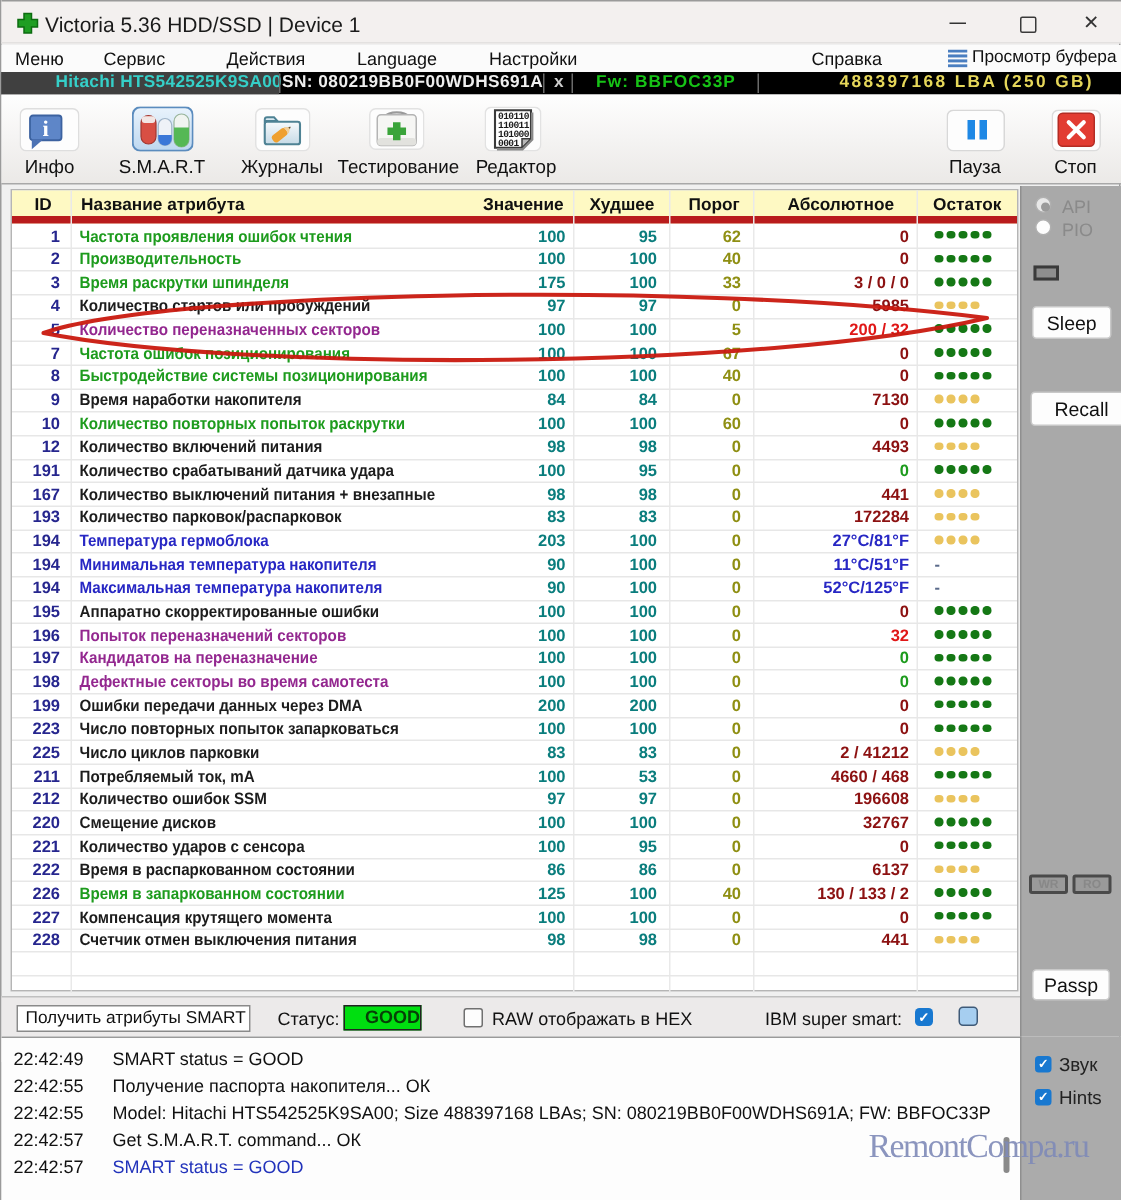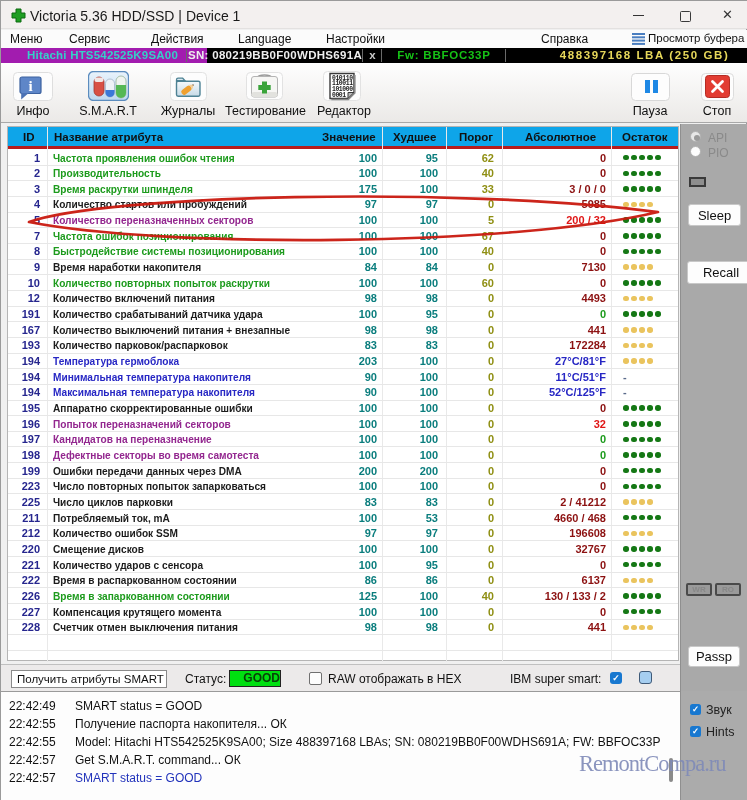--- a/index.html
+++ b/index.html
@@ -11,36 +11,36 @@
 #b-min{left:615px}#b-max{left:662px}#b-cls{left:706px}
 #b-min::after{content:"";position:absolute;left:17px;top:14px;width:11px;height:1px;background:#333}
 #b-max::after{content:"";position:absolute;left:17px;top:10px;width:9px;height:9px;border:1.2px solid #3a3a3a;border-radius:1.5px}
 #b-cls::after{content:"\2715";position:absolute;left:15px;top:6px;font-size:13px;color:#333}
 
 #menubar{position:absolute;left:0;top:30px;width:747px;height:18px;background:#fbfbfb;font-size:12px;color:#111}
 .mi{position:absolute;top:2px;white-space:nowrap}
 
 #devbar{position:absolute;left:0;top:48px;width:747px;height:15px;background:#000}
 #devbar .seg{position:absolute;top:0;height:15px;font-size:11.5px;font-weight:bold;line-height:14px;white-space:nowrap;overflow:visible}
-#dv1{left:0;width:206px;color:#35cfc8;background:#a21caf;letter-spacing:0.2px;padding-left:26px}
+#dv1{left:0;width:185px;color:#35cfc8;background:#404040;letter-spacing:0.2px;padding-left:36px}
 #dv2{left:187px;width:172px;color:#eee;text-align:center;letter-spacing:0.3px}
 #dvx{left:363px;width:17px;color:#ccc;text-align:center;font-weight:normal;font-size:11px}
 #dv3{left:382px;width:122px;color:#16c216;text-align:center;letter-spacing:0.75px}
 #dv4{left:540px;width:207px;color:#e6d75a;text-align:center;letter-spacing:1.6px}
 .vsep{position:absolute;top:1px;height:13px;width:1px;background:#6a6a6a}
 
 #toolbar{position:absolute;left:0;top:63px;width:747px;height:60px;background:linear-gradient(#fefefe,#ebe9e7);border-bottom:1px solid #a8a8a8}
 .tlbl{position:absolute;top:41px;font-size:12.5px;color:#111;text-align:center}
 .ticon{position:absolute}
 
 #rightpanel{position:absolute;left:679px;top:124px;width:68px;height:567px;background:#a9a9a9;border-left:1px solid #8f8f8f}
 #rightpanel2{position:absolute;left:679px;top:691px;width:68px;height:109px;background:#ababab;border-left:1px solid #8f8f8f}
 
 #tbl{position:absolute;left:6px;top:126px;width:672px;height:535px;background:#fff;border:1px solid #b5b5b5}
-#thead{position:absolute;left:0;top:0;width:670px;height:22px;background:#0ea5e9;border-bottom:3px solid #b91c1c;font-size:11.5px;font-weight:bold;color:#111}
+#thead{position:absolute;left:0;top:0;width:670px;height:22px;background:#fef9c3;border-bottom:5px solid #b91c1c;font-size:11.5px;font-weight:bold;color:#111}
 #thead span{position:absolute;top:4px}
 #tbody{position:absolute;left:0;top:23px;width:670px}
 .tr{position:relative;height:15.67px;border-bottom:1px solid #e7e7e7;font-size:11px;font-weight:bold;white-space:nowrap}
 .tr > span{position:absolute;top:0.5px;line-height:15px}
 .cid{left:0;width:32px;text-align:right;color:#26268e}
 .cn{left:45px;transform:scaleX(0.92);transform-origin:0 0}
 .cv{left:279px;width:90px;text-align:right;color:#0a7d7d}
 .cw{left:348px;width:82px;text-align:right;color:#0a7d7d}
 .ct{left:428px;width:58px;text-align:right;color:#8f8f13}
 .ca{left:489px;width:109px;text-align:right}

